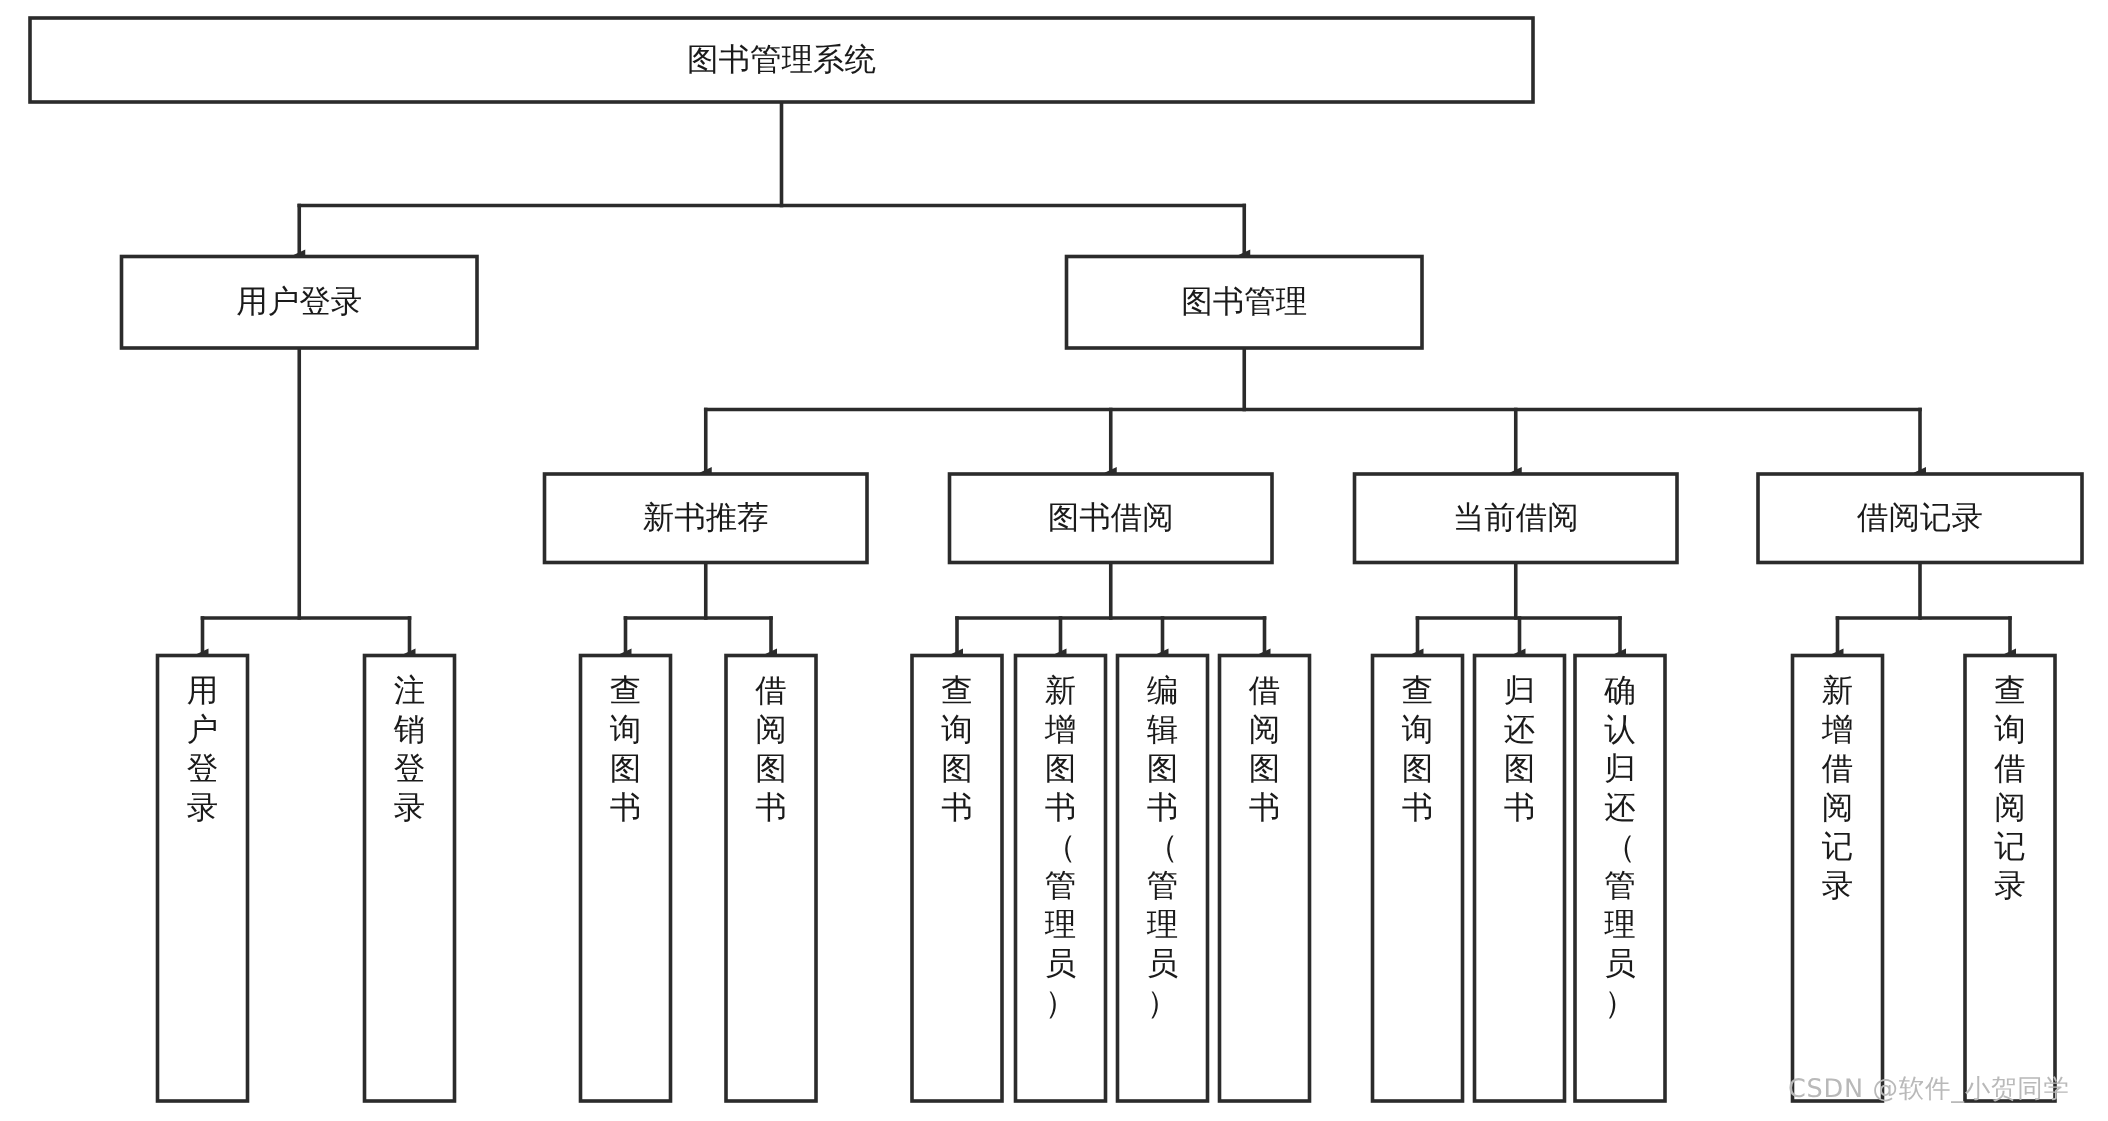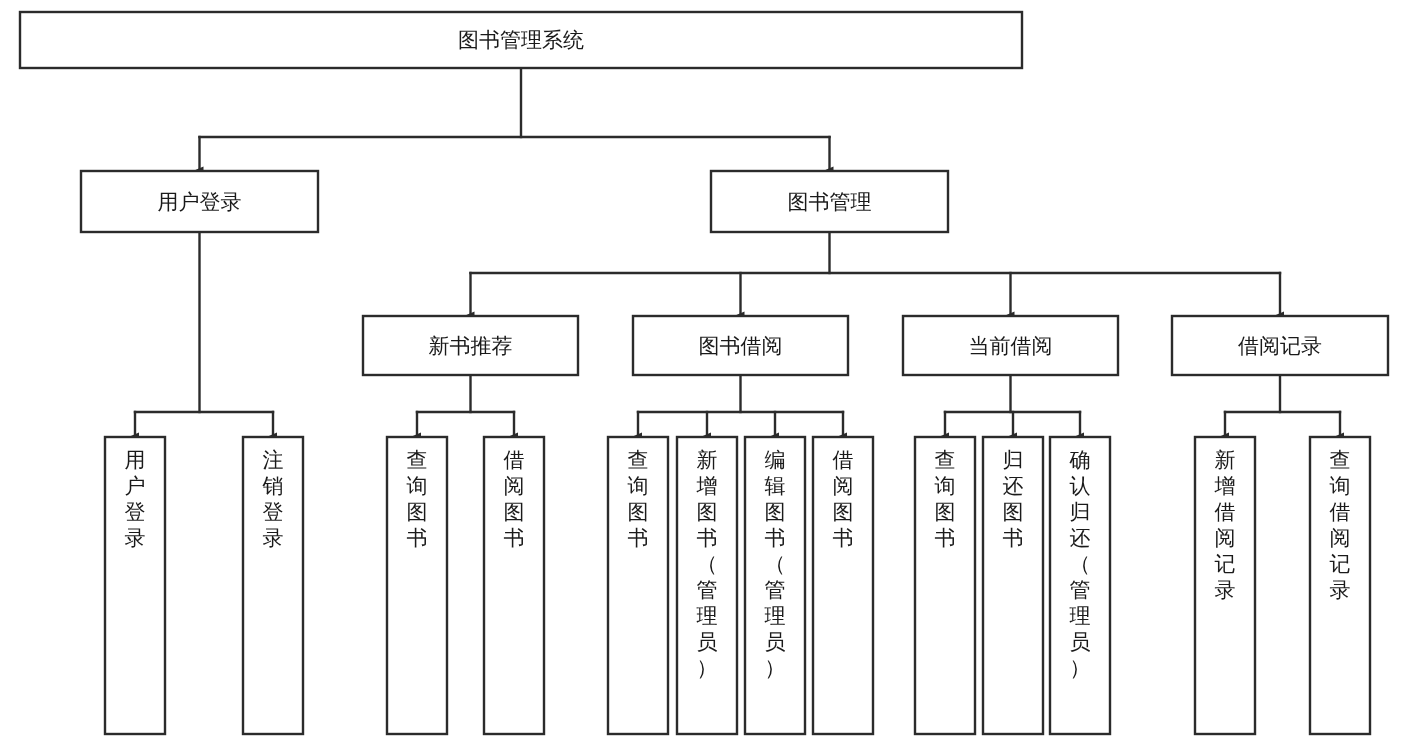--- a/index.html
+++ b/index.html
@@ -177,13 +177,14 @@
         <g>
           <rect x="1195" y="437" width="60" height="297" class="node-rect"></rect>
           <text x="1225" y="459" class="node-label" text-anchor="middle"><tspan x="1225" y="461">新</tspan><tspan x="1225" y="487">增</tspan><tspan x="1225" y="513">借</tspan><tspan x="1225" y="539">阅</tspan><tspan x="1225" y="565">记</tspan><tspan x="1225" y="591">录</tspan></text>
         </g>
         <g>
           <rect x="1310" y="437" width="60" height="297" class="node-rect"></rect>
           <text x="1340" y="459" class="node-label" text-anchor="middle"><tspan x="1340" y="461">查</tspan><tspan x="1340" y="487">询</tspan><tspan x="1340" y="513">借</tspan><tspan x="1340" y="539">阅</tspan><tspan x="1340" y="565">记</tspan><tspan x="1340" y="591">录</tspan></text>
         </g>
       </g>
   </svg>
+  <div class="watermark">CSDN @软件_小贺同学</div>
 </div>
 
 </body></html>

